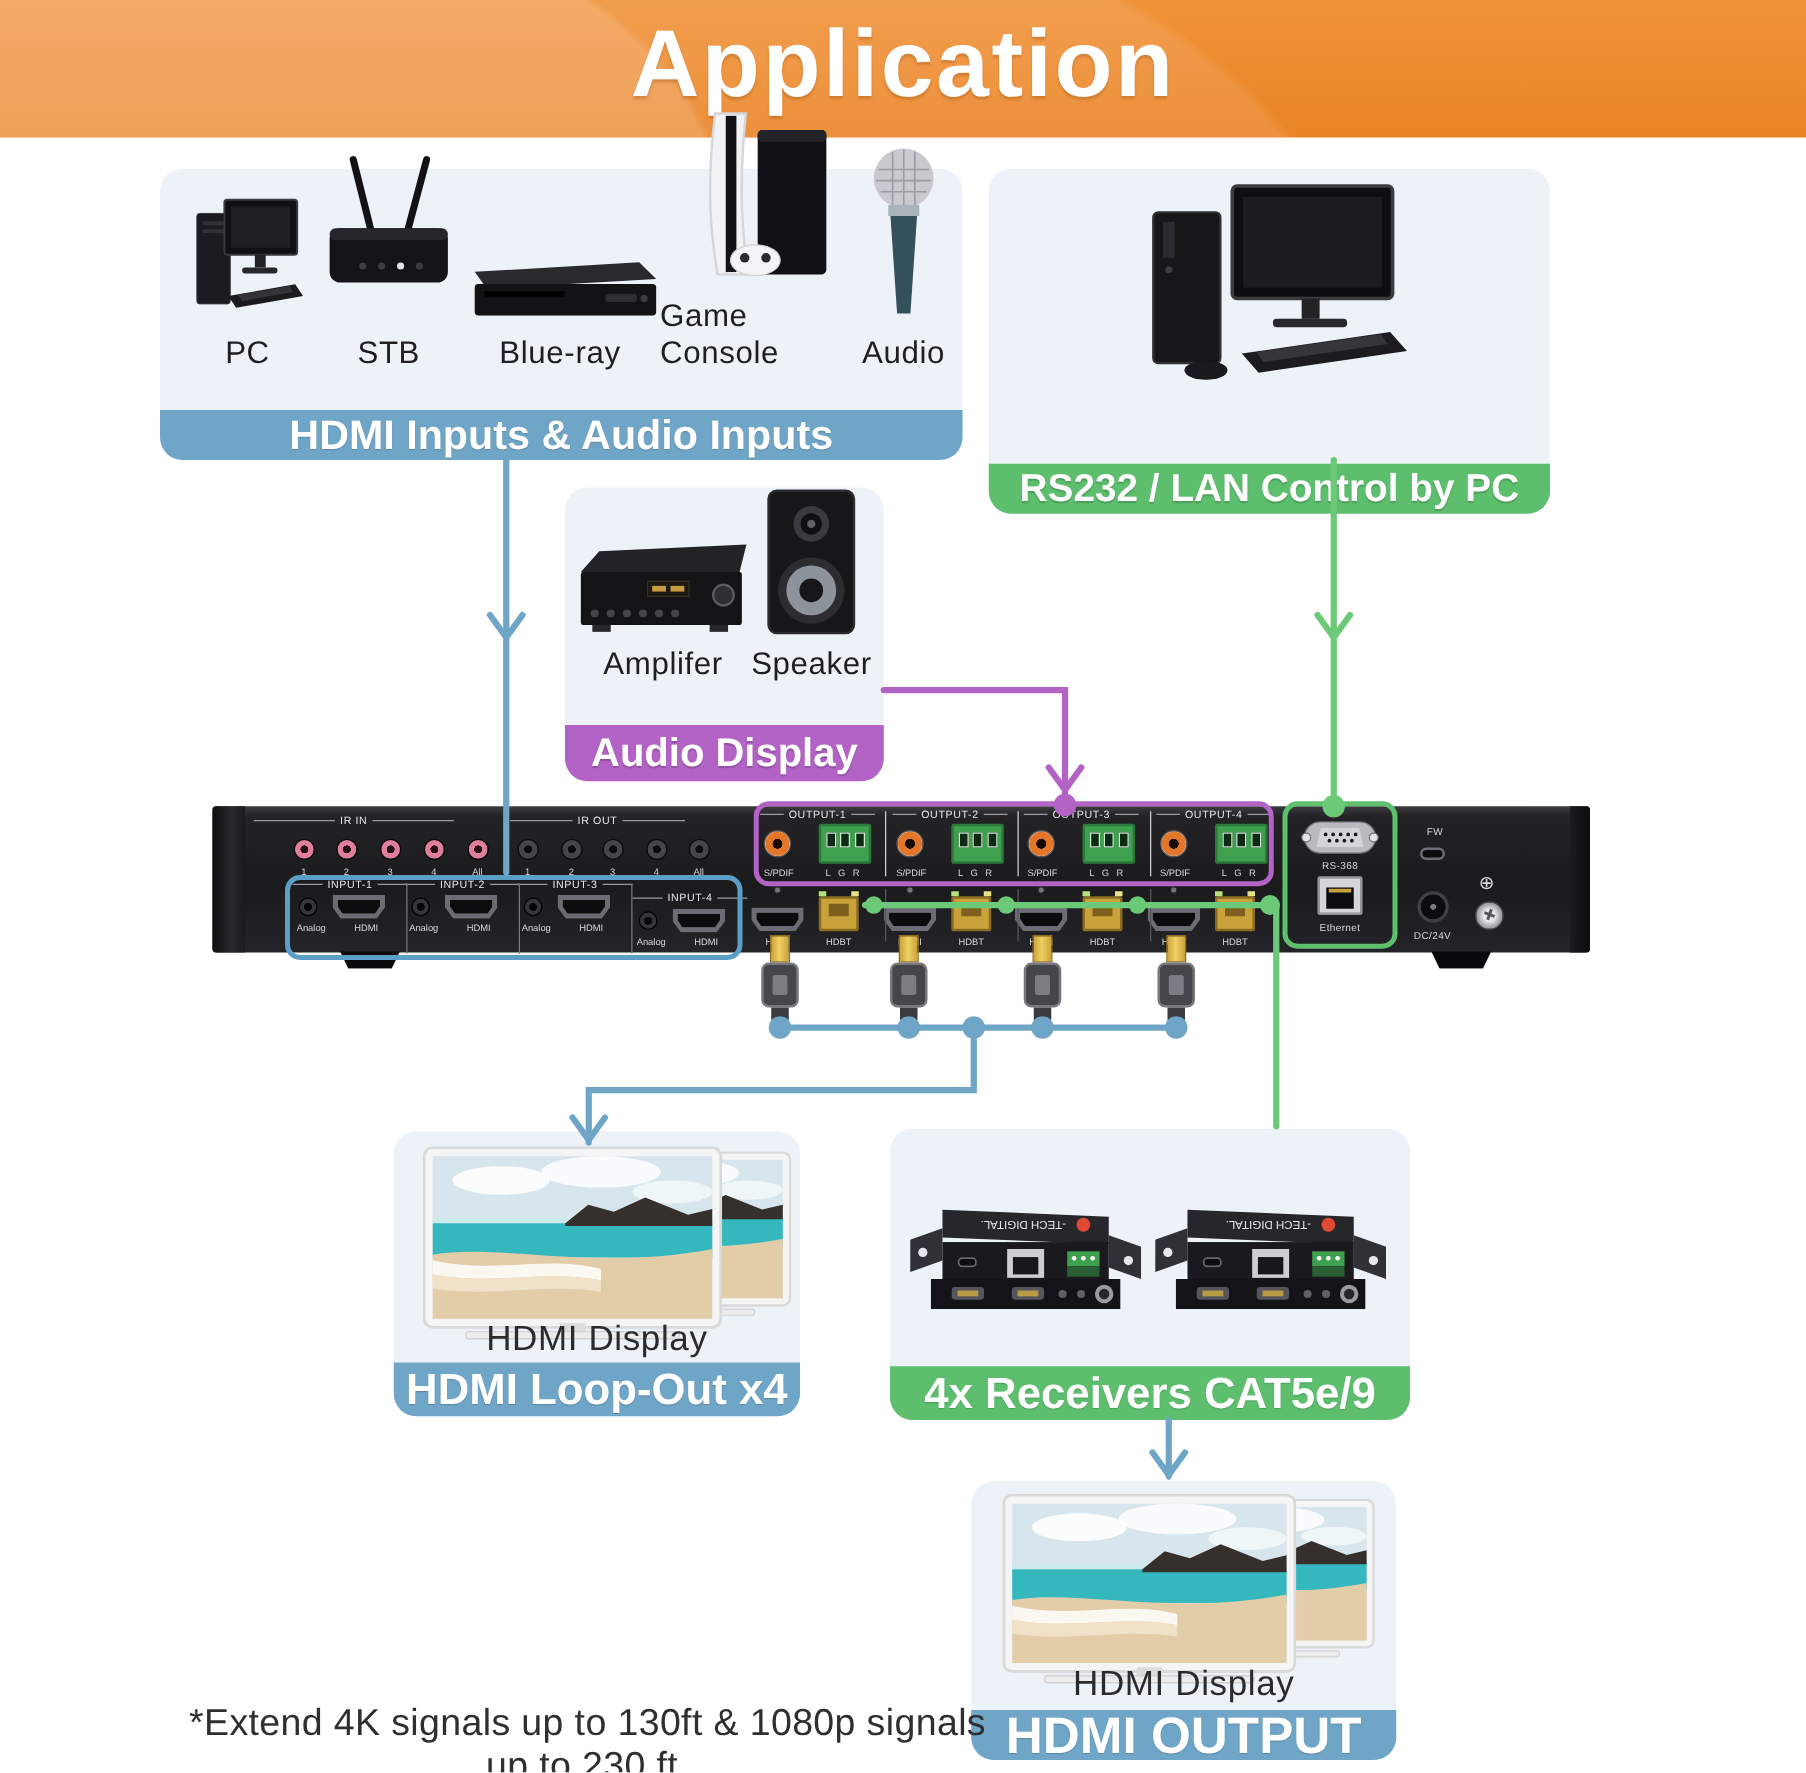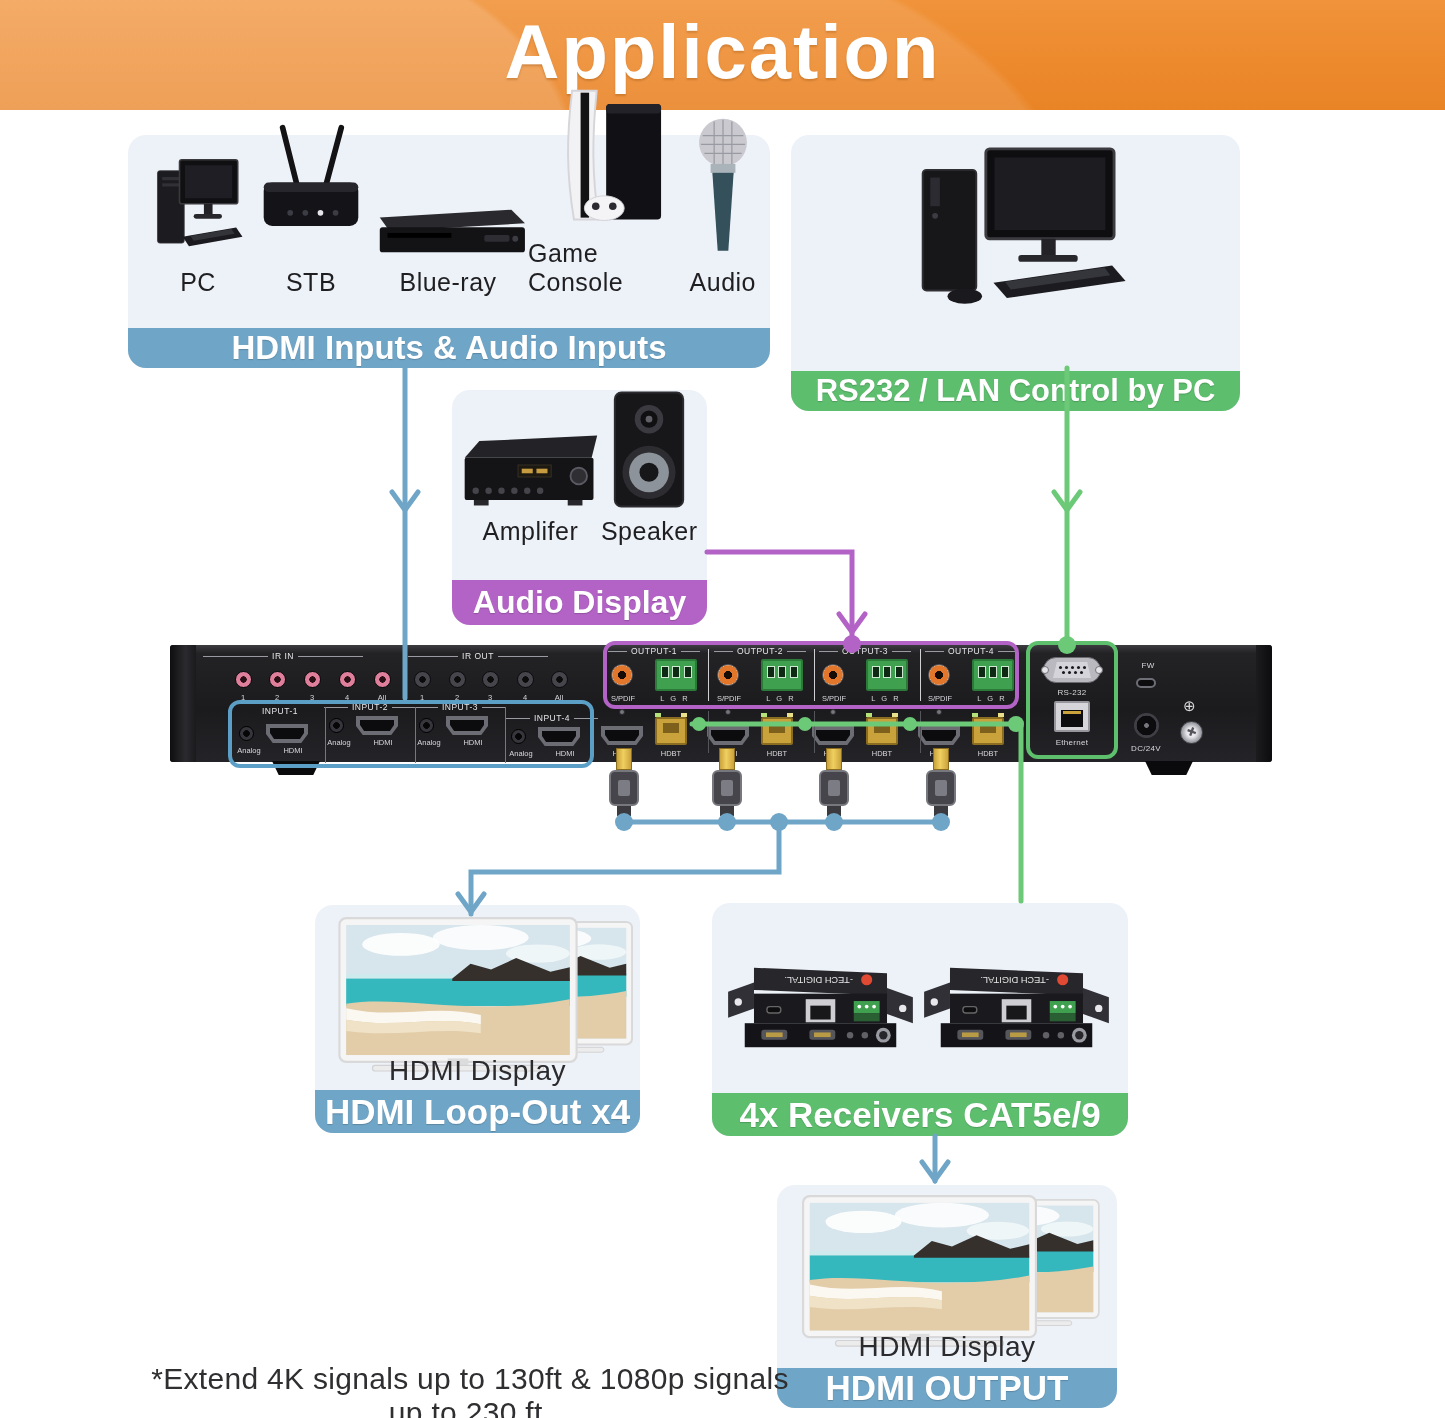--- a/index.html
+++ b/index.html
@@ -337,21 +337,21 @@
     <div class="ir-item" style="left:338px; top:26px;">
         <span class="jack ir-out"></span>
         <span class="n">4</span>
       </div>
     <div class="ir-item" style="left:372px; top:26px;">
         <span class="jack ir-out"></span>
         <span class="n">All</span>
       </div>
 
     <div class="in-group" style="position:absolute; left:64px; top:57px; width:92px;">
-      <div class="pg-title" style="position:static; width:92px;flex-direction:column;">
+      <div class="pg-title" style="position:static; width:92px;">
           <span class="tl"></span>
           <span>INPUT-1</span>
           <span class="tl"></span>
         </div>
       <div style="display:flex; align-items:center; margin-top:4px;">
           <span class="jack analog" style="margin-left:5px;"></span>
           <span class="hdmi-port" style="margin-left:12px;">
             <span class="in"></span>
           </span>
         </div>
@@ -575,21 +575,21 @@
           </span>
           <span class="r">
             <b></b>
             <b></b>
             <b></b>
             <b></b>
           </span>
         </span>
       <span class="db9screw" style="right:-3px;"></span>
     </div>
-    <div class="ptxt" style="left:872px; top:43px; width:60px;">RS-232</div>
+    <div class="ptxt" style="left:872px; top:43px; width:60px;">RS-368</div>
     <div class="eth" style="left:884px; top:56px;"></div>
     <div class="ptxt" style="left:872px; top:93px; width:60px;">Ethernet</div>
 
     <div class="ptxt" style="left:958px; top:16px; width:40px;">FW</div>
     <div class="usb" style="left:966px; top:33px;"></div>
     <div class="dcjack" style="left:964px; top:68px;"></div>
     <div class="ptxt" style="left:946px; top:99px; width:60px;">DC/24V</div>
     <div class="ground" style="left:1013px; top:52px;">⊕</div>
     <div class="bigscrew" style="left:1010px; top:76px;"></div>
   </div>
@@ -649,21 +649,21 @@
   </div>
 
   <div class="panel" style="left:777px; top:1185px; width:340px; height:223px;">
     <svg width="205" height="133" viewBox="0 0 210 142" style="position:absolute; left:122px; top:14px;">
         <use href="#tv"></use>
       </svg>
     <svg width="245" height="159" viewBox="0 0 210 142" style="position:absolute; left:20px; top:10px;">
         <use href="#tv"></use>
       </svg>
     <div class="caption" style="top:146px;">HDMI Display</div>
-    <div class="banner" style="height: 40px; font-size: 35px; background: rgb(111, 165, 199);">HDMI OUTPUT</div>
+    <div class="banner" style="height: 40px; font-size: 41px; background: rgb(111, 165, 199);">HDMI OUTPUT</div>
   </div>
 
 
   <div class="footnote">*Extend 4K signals up to 130ft &amp; 1080p signals up to 230 ft.</div>
 
   <svg class="overlay" width="1445" height="1418" viewBox="0 0 1445 1418">
 
     <g fill="none" stroke-width="5" stroke-linecap="round" stroke="#6FA5C7">
       <path d="M405,368 V698"></path>
       <path d="M392,492 L405,510 L418,492"></path>

